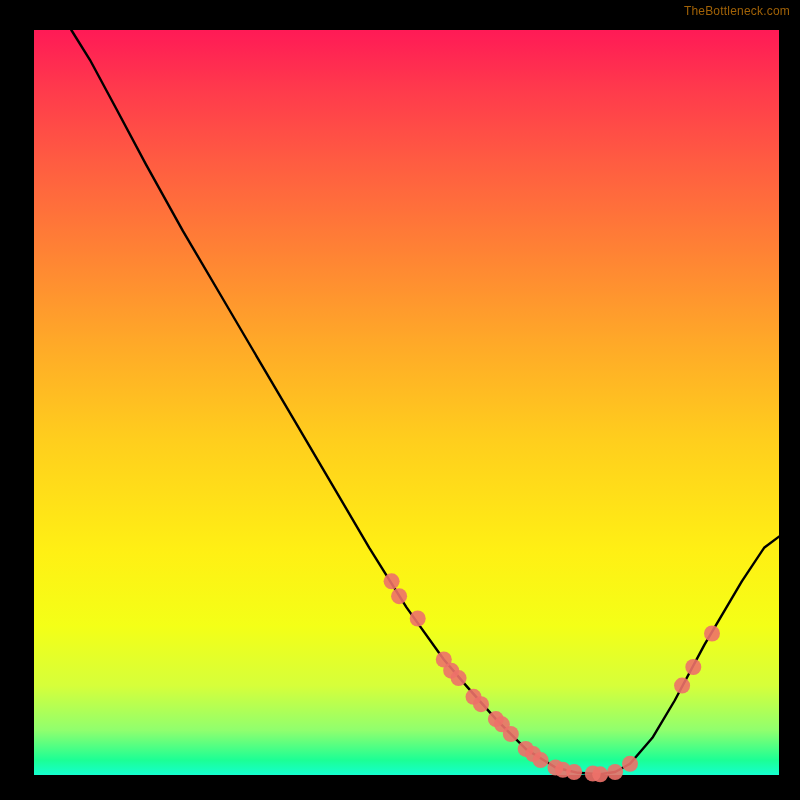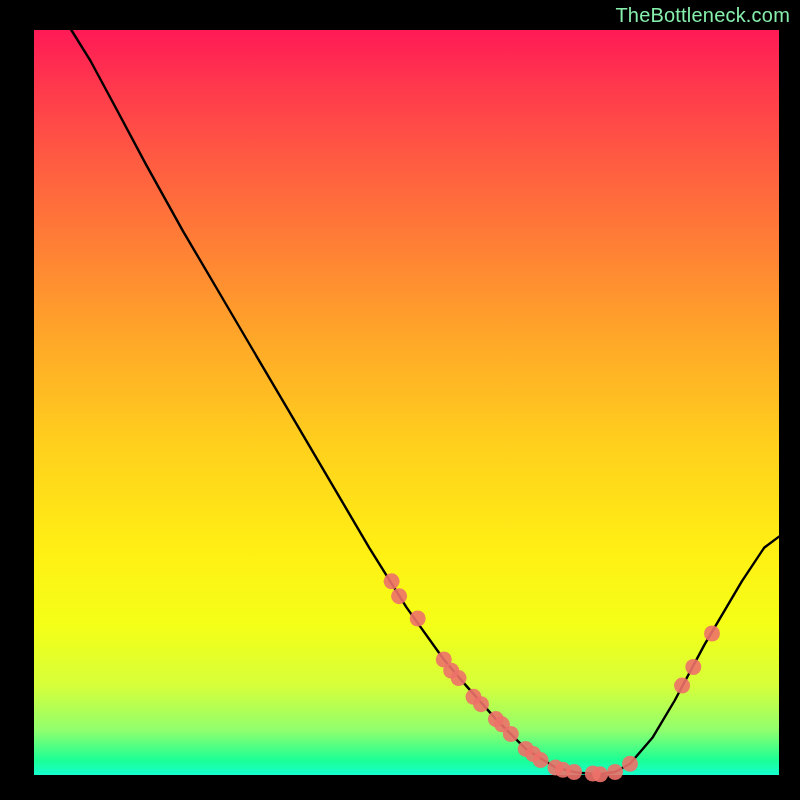--- a/index.html
+++ b/index.html
@@ -13,22 +13,22 @@
   .frame {
     position: relative;
     width: 800px;
     height: 800px;
     background: #000;
   }
   .watermark {
     position: absolute;
     top: 4px;
     right: 10px;
-    color: #86efac;
-    font-size: 20px;
+    color: #a16207;
+    font-size: 12px;
     font-weight: 500;
     letter-spacing: 0.2px;
     text-align: center;
   }
   .plot-wrap {
     position: absolute;
     left: 34px;
     top: 30px;
     width: 745px;
     height: 745px;

